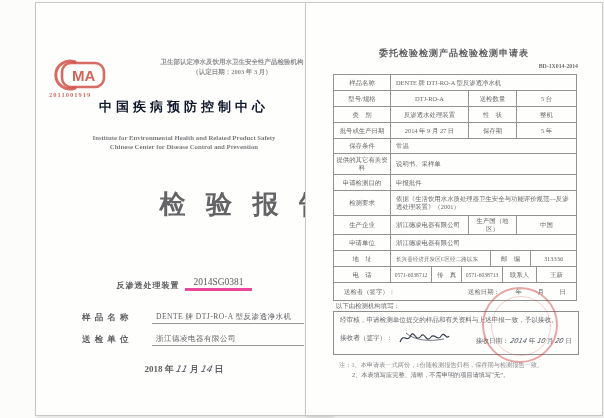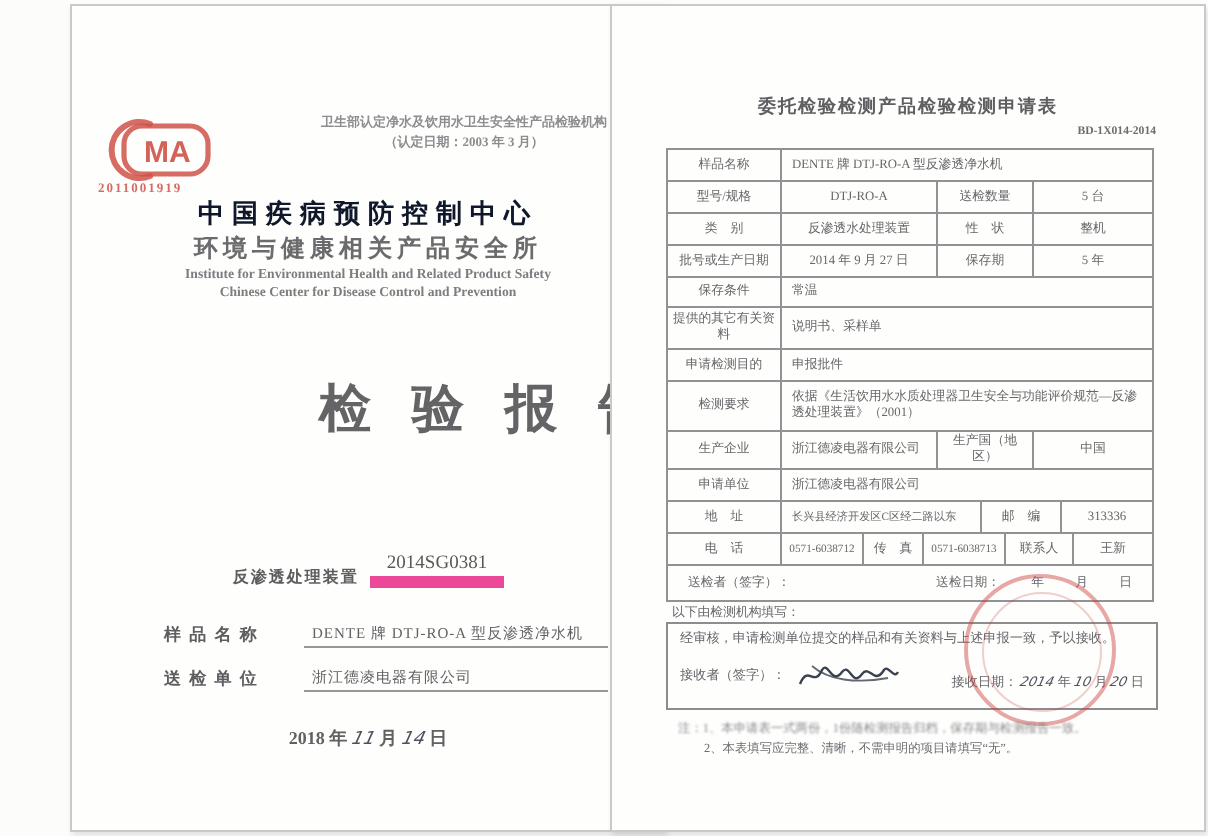--- a/index.html
+++ b/index.html
@@ -22,21 +22,21 @@
            font-size:12px;font-weight:bold;letter-spacing:2.5px;color:#6b6b6d;}
   .org-en1{position:absolute;top:131px;left:0;width:100%;text-align:center;
            font-size:6.8px;font-weight:bold;color:#7d7d80;}
   .org-en2{position:absolute;top:140px;left:0;width:100%;text-align:center;
            font-size:6.8px;font-weight:bold;color:#7d7d80;}
   .report-title{position:absolute;top:184px;left:0;width:100%;text-align:right;
            font-size:26px;font-weight:bold;letter-spacing:7px;color:#646466;}
   .sample-no{position:absolute;top:274px;left:0;width:100%;display:flex;
            justify-content:center;align-items:flex-end;gap:6px;}
   .sample-no .lbl{font-size:8px;font-weight:bold;letter-spacing:1px;}
-  .sample-no .val{font-size:9.5px;border-bottom:6px solid #ec4899;padding:0 8px 1px 8px;color:#59595b;}
+  .sample-no .val{font-size:9.5px;border-bottom:3px solid #ec4899;padding:0 8px 1px 8px;color:#59595b;}
   .fld{position:absolute;left:46px;right:28px;display:flex;align-items:flex-end;}
   .fld .lbl{width:70px;font-size:8.5px;font-weight:bold;letter-spacing:1px;}
   .fld .val{flex:1;border-bottom:1px solid #97979a;font-size:7.5px;padding:0 0 1px 4px;
             letter-spacing:.5px;color:#626265;}
   .fld-name{top:309px;}
   .fld-sender{top:331px;align-items:center;}
   .l-date{position:absolute;top:360px;left:0;width:100%;text-align:center;
           font-size:9px;font-weight:bold;color:#616163;}
   .hand{display:inline-block;font-style:italic;transform:skew(-14deg);
         font-family:"DejaVu Sans",sans-serif;font-weight:normal;color:#4c515e;}
@@ -100,21 +100,20 @@
     <div class="cma">
       <svg width="60" height="32" viewBox="0 0 60 32">
         <path d="M25 29 A14 14 0 1 1 25 3" fill="none" stroke="#cf5248" stroke-width="3" stroke-linecap="round" opacity=".85"></path>
         <rect x="12" y="4" width="42" height="24" rx="9" fill="none" stroke="#cf5248" stroke-width="2.6" opacity=".85"></rect>
         <text x="22" y="22" font-size="15" font-weight="bold" fill="#cf5248" opacity=".9" font-family="Liberation Sans, sans-serif">MA</text>
       </svg>
     </div>
     <div class="cma-number">2011001919</div>
 
     <div class="org-cn1">中国疾病预防控制中心</div>
-    <div class="org-cn2">环境与健康相关产品安全所</div>
     <div class="org-en1">Institute for Environmental Health and Related Product Safety</div>
     <div class="org-en2">Chinese Center for Disease Control and Prevention</div>
 
     <div class="report-title">检 验 报 告</div>
 
     <div class="sample-no">
       <span class="lbl">反渗透处理装置</span>
       <span class="val">2014SG0381</span>
     </div>
 

